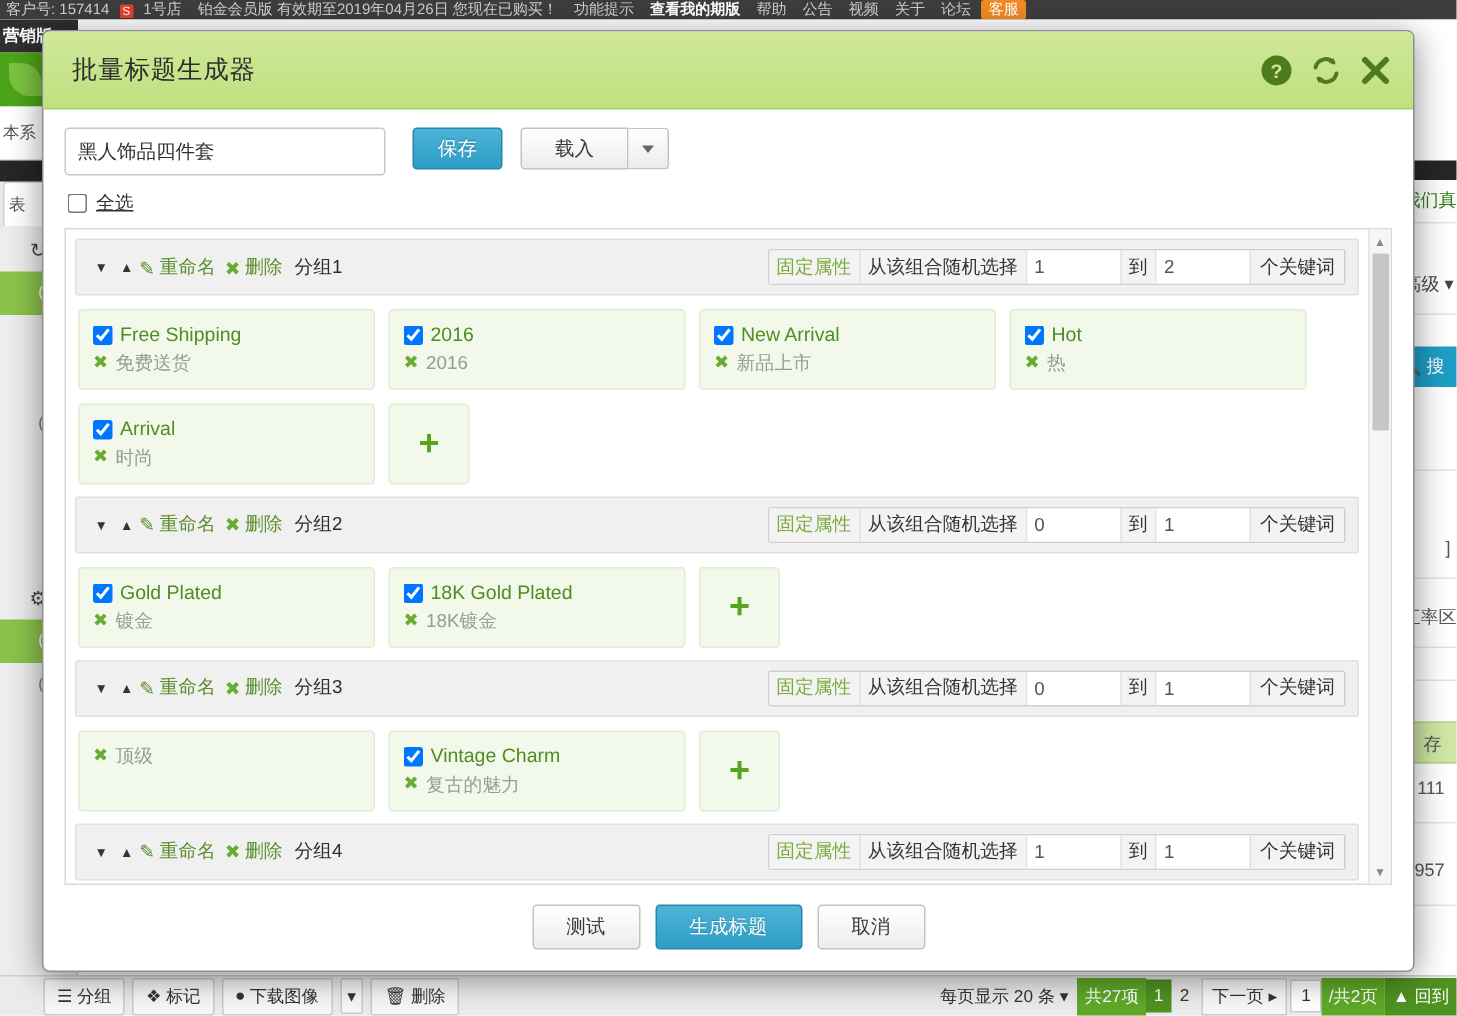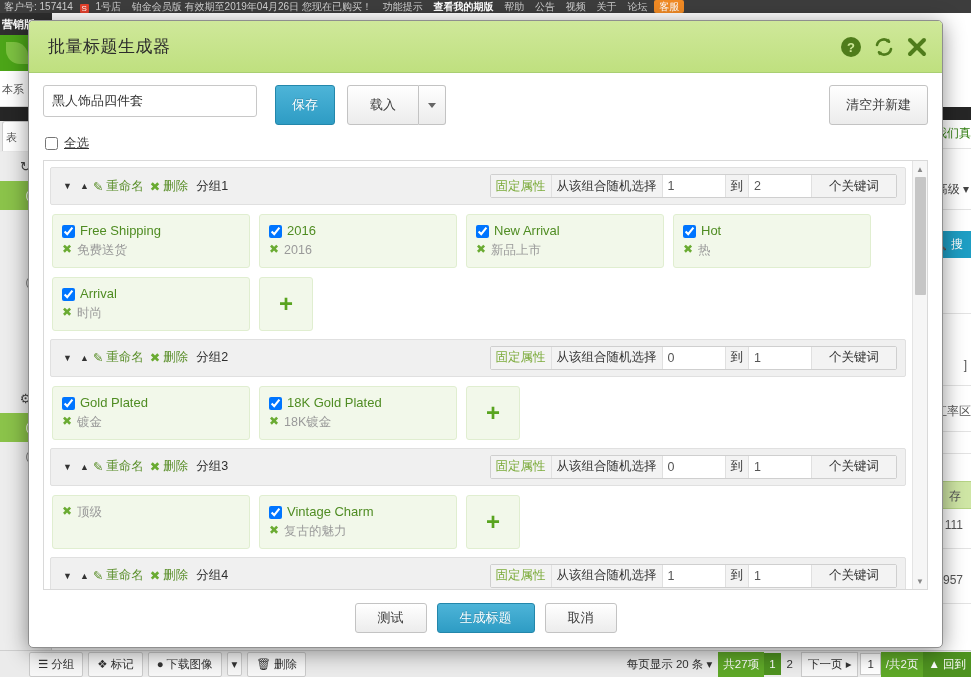--- a/index.html
+++ b/index.html
@@ -164,21 +164,21 @@
   .modal-toolbar {
     flex: 0 0 auto; padding: 12px 14px 0 14px; display: flex; align-items: flex-start;
   }
   .name-input {
     width: 214px; height: 32px; border: 1px solid #c8c8c8; border-radius: 3px;
     padding: 0 8px; font-size: 13px; color: #333; font-family: inherit;
     background: #fff; outline: none;
   }
   .btn {
     font-family: inherit; font-size: 13px; border-radius: 3px; cursor: pointer;
-    height: 40px; padding: 0 16px; border: 1px solid #c3c3c3;
+    height: 28px; padding: 0 16px; border: 1px solid #c3c3c3;
     background: linear-gradient(#ffffff, #ececec); color: #3a3a3a;
   }
   .btn-primary {
     background: linear-gradient(#4db4d8, #2e9cc4); border: 1px solid #2387ab;
     color: #fff; text-shadow: 0 -1px 0 rgba(0,0,0,.18);
   }
   .btn-load { border-radius: 3px 0 0 3px; padding: 0 22px; }
   .btn-caret {
     border-radius: 0 3px 3px 0; border-left: none; padding: 0 9px;
     display: flex; align-items: center; justify-content: center;
@@ -236,21 +236,21 @@
   .rand-num {
     width: 62px; border: none; outline: none; font-family: inherit;
     font-size: 12.5px; color: #555; padding: 0 5px; background: #fff;
   }
   .rand-to {
     padding: 0 5px; color: #333; background: #f3f3f3; display: flex;
     align-items: center; border-left: 1px solid #e0e0e0;
     border-right: 1px solid #e0e0e0;
   }
   .rand-tail {
-    padding: 0 17px; color: #333; background: #f3f3f3; display: flex;
+    padding: 0 6px; color: #333; background: #f3f3f3; display: flex;
     align-items: center; border-left: 1px solid #e0e0e0; font-family: Liberation Serif, serif;
   }
 
   .cards { display: flex; flex-wrap: wrap; gap: 9px; padding: 9px 2px 4px 2px; }
   .card {
     width: 198px; background: #f2f8ea; border: 1px solid #e0eed0;
     border-radius: 3px; padding: 7px 9px 8px 9px;
   }
   .card-row { display: flex; align-items: center; gap: 5px; line-height: 1.45; }
   .card-row input { margin: 0; }
@@ -433,21 +433,20 @@
   <div class="modal-toolbar">
     <input class="name-input" type="text" value="黑人饰品四件套" style="">
     <div class="tb-gap"></div>
     <button class="btn btn-primary">保存</button>
     <div class="tb-gap-sm"></div>
     <button class="btn btn-load">载入</button>
     <button class="btn btn-caret">
       <span class="caret-dn"></span>
     </button>
     <div class="tb-spacer"></div>
-    <button class="btn">清空并新建</button>
   </div>
 
   <div class="selectall">
     <input type="checkbox" style="">
     <span>全选</span>
   </div>
 
   <div class="modal-body">
     <div class="scroll-area" id="groups-host">
         <div class="group">

